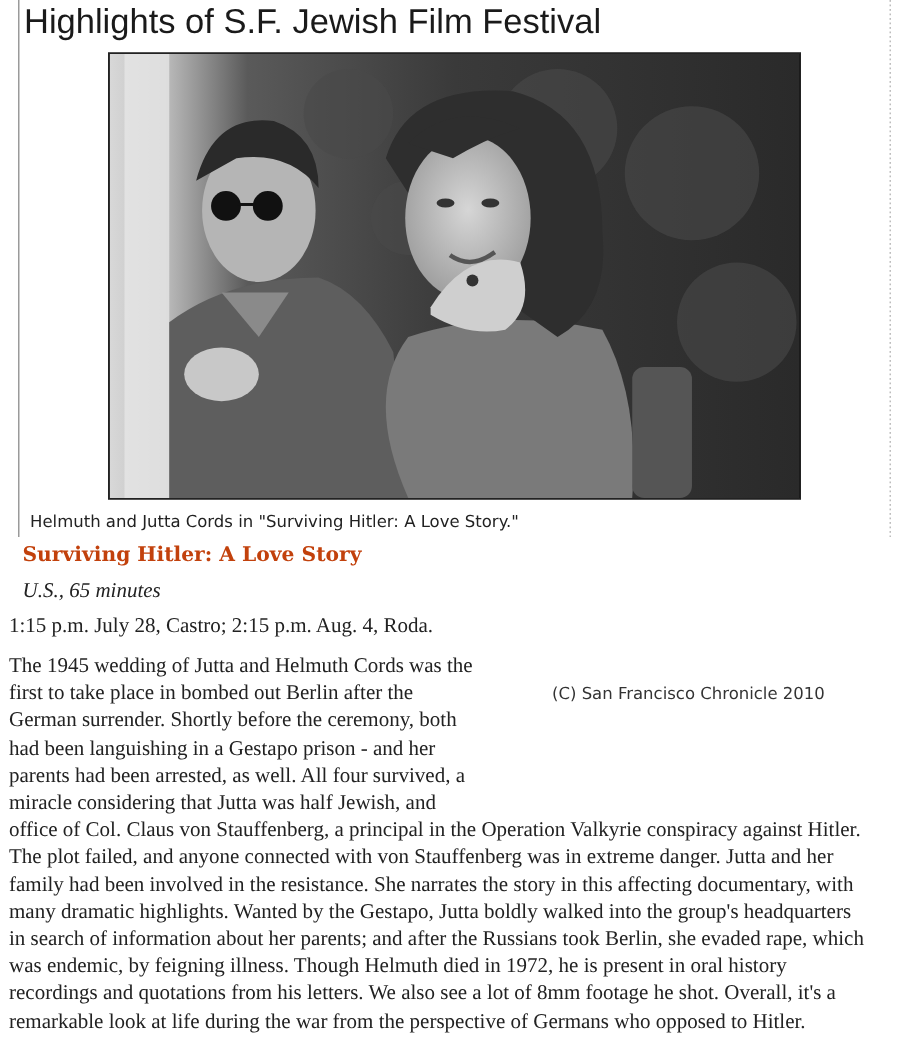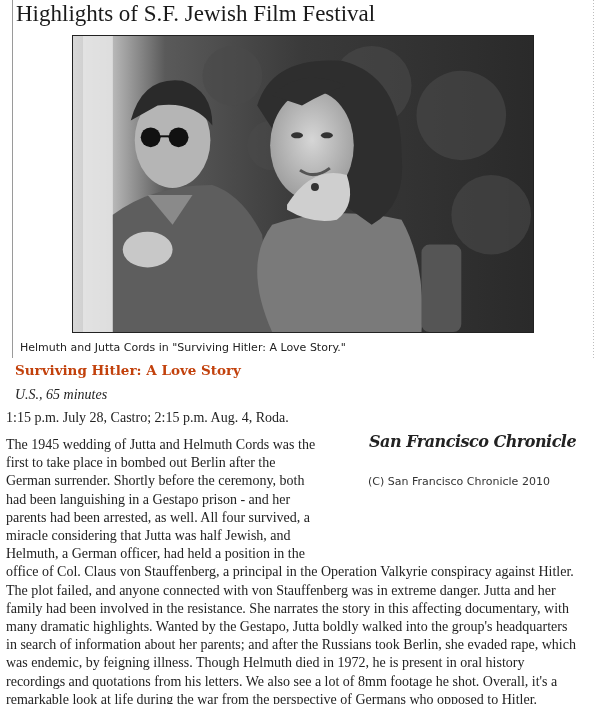--- a/index.html
+++ b/index.html
@@ -1,20 +1,20 @@
 <!DOCTYPE html>
 <html><head>
 <meta charset="utf-8">
 <style>
   html, body { margin:0; padding:0; background:#ffffff; }
   body { width:600px; height:704px; position:relative; overflow:hidden; color:#1a1a1a; }
   .frame-left { position:absolute; left:12px; top:0; width:1px; height:358px; background:#9a9a9a; }
   .frame-right { position:absolute; left:593px; top:0; width:1px; height:358px;
     background-image: linear-gradient(#bdbdbd 50%, transparent 50%); background-size:1px 3px; }
-  .page-title { position:absolute; left:16px; top:1px; font-family:Liberation Serif, serif;
+  .page-title { position:absolute; left:16px; top:1px; font-family:Liberation Sans, sans-serif;
     font-size:23px; color:#1a1a1a; letter-spacing:0; white-space:nowrap; }
   .photo { position:absolute; left:72px; top:35px; width:462px; height:298px; background:#111; border:1px solid #222; box-sizing:border-box; overflow:hidden; }
   .photo svg { display:block; width:100%; height:100%; }
   .caption { position:absolute; left:20px; top:341px; font-family:"DejaVu Sans", sans-serif; font-size:11px; color:#222; white-space:nowrap; }
   .film-title { position:absolute; left:15px; top:362px; font-family:"DejaVu Serif", serif; font-weight:bold; font-size:13.5px; color:#c2410c; white-space:nowrap; }
   .film-meta { position:absolute; left:15px; top:387px; font-family:"Liberation Serif", serif; font-style:italic; font-size:14px; color:#222; white-space:nowrap; }
   .screenings { position:absolute; left:6px; top:410px; font-family:"Liberation Serif", serif; font-size:14px; color:#222; white-space:nowrap; }
   .body-text { position:absolute; left:6px; top:436px; font-family:"Liberation Serif", serif; font-size:14px; line-height:18.2px; color:#222; }
   .body-text .line { white-space:nowrap; display:block; }
   .sidebar-credit { position:absolute; left:350px; top:432px; width:240px; text-align:left; }
@@ -78,32 +78,30 @@
   </svg>
 </div>
 
 <div class="caption">Helmuth and Jutta Cords in "Surviving Hitler: A Love Story."</div>
 
 <div class="film-title">Surviving Hitler: A Love Story</div>
 <div class="film-meta">U.S., 65 minutes</div>
 <div class="screenings">1:15 p.m. July 28, Castro; 2:15 p.m. Aug. 4, Roda.</div>
 
 <div class="sidebar-credit">
-  <div class="masthead">San Francisco Chronicle</div>
   <div class="copyright">(C) San Francisco Chronicle 2010</div>
 </div>
 
 <div class="body-text">
   <span class="line">The 1945 wedding of Jutta and Helmuth Cords was the</span>
   <span class="line">first to take place in bombed out Berlin after the</span>
   <span class="line">German surrender. Shortly before the ceremony, both</span>
   <span class="line">had been languishing in a Gestapo prison - and her</span>
   <span class="line">parents had been arrested, as well. All four survived, a</span>
   <span class="line">miracle considering that Jutta was half Jewish, and</span>
-  <span class="line">Helmuth, a German officer, had held a position in the</span>
   <span class="line">office of Col. Claus von Stauffenberg, a principal in the Operation Valkyrie conspiracy against Hitler.</span>
   <span class="line">The plot failed, and anyone connected with von Stauffenberg was in extreme danger. Jutta and her</span>
   <span class="line">family had been involved in the resistance. She narrates the story in this affecting documentary, with</span>
   <span class="line">many dramatic highlights. Wanted by the Gestapo, Jutta boldly walked into the group's headquarters</span>
   <span class="line">in search of information about her parents; and after the Russians took Berlin, she evaded rape, which</span>
   <span class="line">was endemic, by feigning illness. Though Helmuth died in 1972, he is present in oral history</span>
   <span class="line">recordings and quotations from his letters. We also see a lot of 8mm footage he shot. Overall, it's a</span>
   <span class="line">remarkable look at life during the war from the perspective of Germans who opposed to Hitler.</span>
 </div>
 

